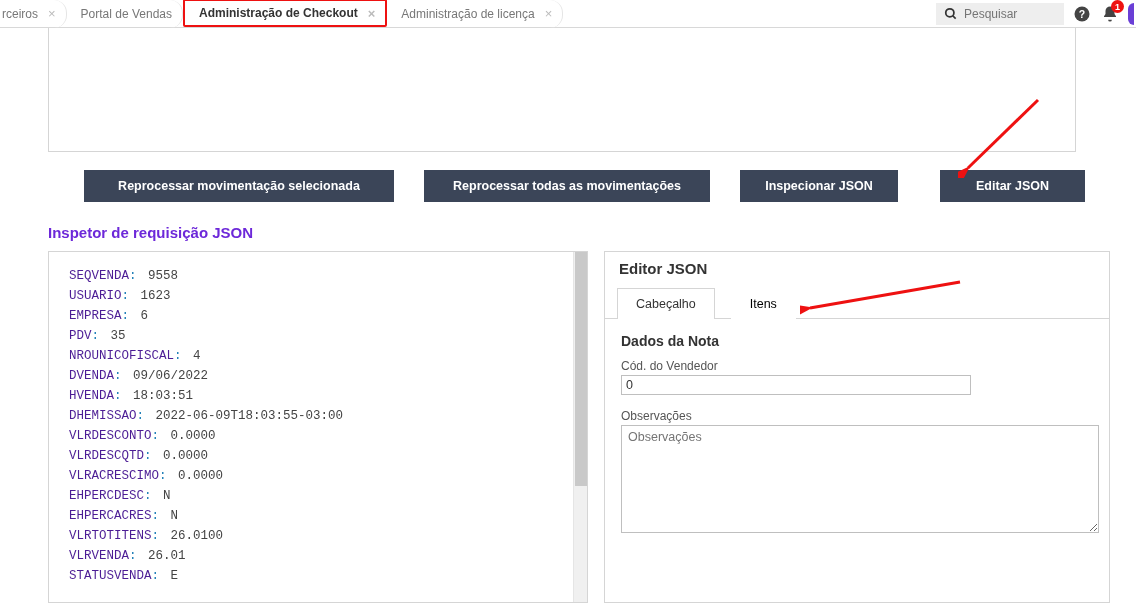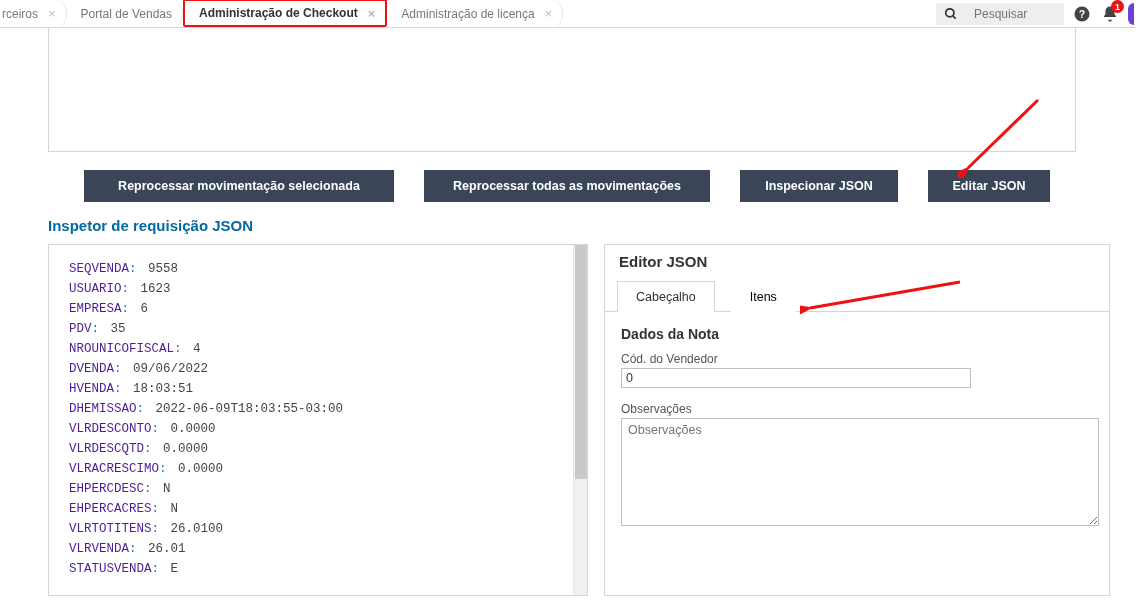--- a/index.html
+++ b/index.html
@@ -71,21 +71,21 @@
       width: 128px;
     }
     .search-wrap svg { flex: 0 0 auto; }
     .search-input {
       border: none;
       background: transparent;
       outline: none;
       font-size: 12px;
       color: #a16207;
       width: 90px;
-      margin-left: 16px;
+      margin-left: 6px;
     }
     .round-icon {
       width: 20px; height: 20px;
       display: flex; align-items: center; justify-content: center;
       color: #444;
     }
     .bell-wrap { position: relative; }
     .bell-badge {
       position: absolute;
       top: -4px; right: -4px;
@@ -129,27 +129,27 @@
       font-size: 12.5px;
       font-weight: bold;
       height: 32px;
       padding: 0 24px;
       cursor: pointer;
       flex: 0 0 auto;
     }
     .btn.reproc1 { width: 310px; }
     .btn.reproc2 { width: 286px; margin-left: 12px; }
     .btn.insp    { width: 158px; margin-left: 12px; }
-    .btn.edit    { width: 122px; margin-left: 12px; }
+    .btn.edit    { width: 145px; margin-left: 24px; }
 
     .section-title {
-      margin: 15px 0 0 48px;
+      margin: 22px 0 0 48px;
       font-size: 15px;
       font-weight: bold;
-      color: #0369a1;
+      color: #6d28d9;
     }
 
     .split {
       display: flex;
       gap: 16px;
       margin: 10px 14px 0 48px;
       height: 352px;
     }
 
     

